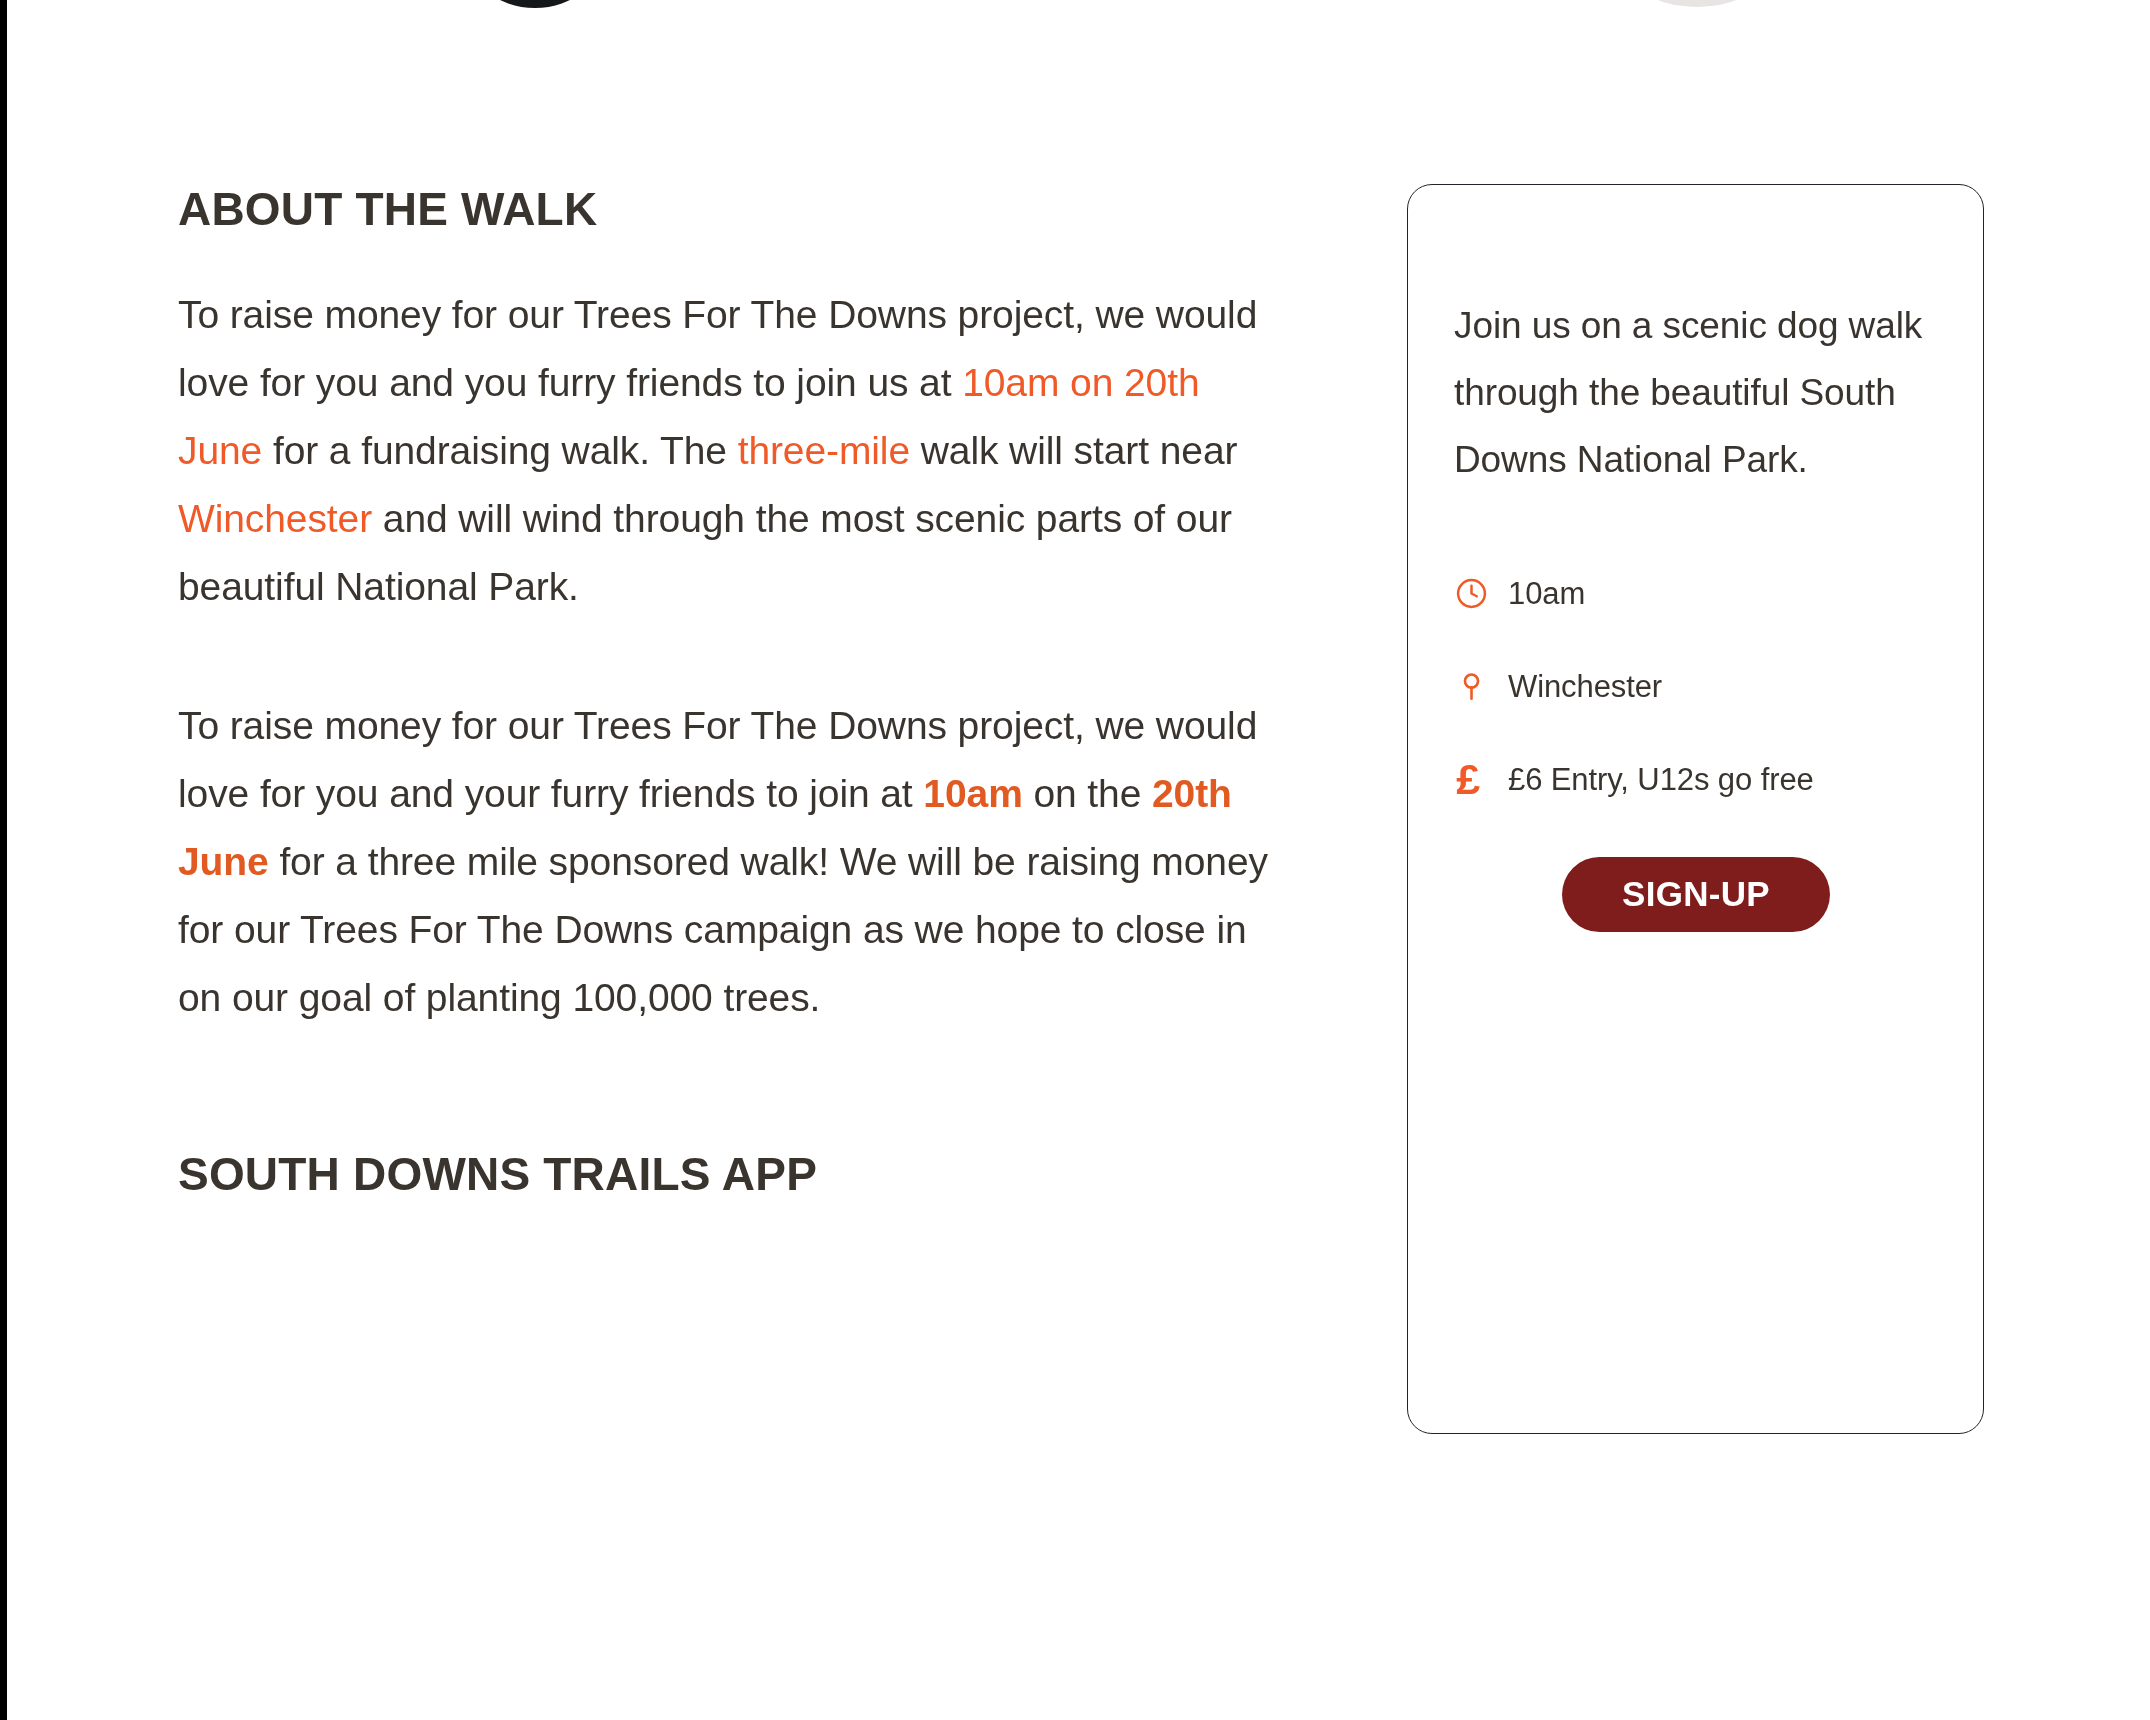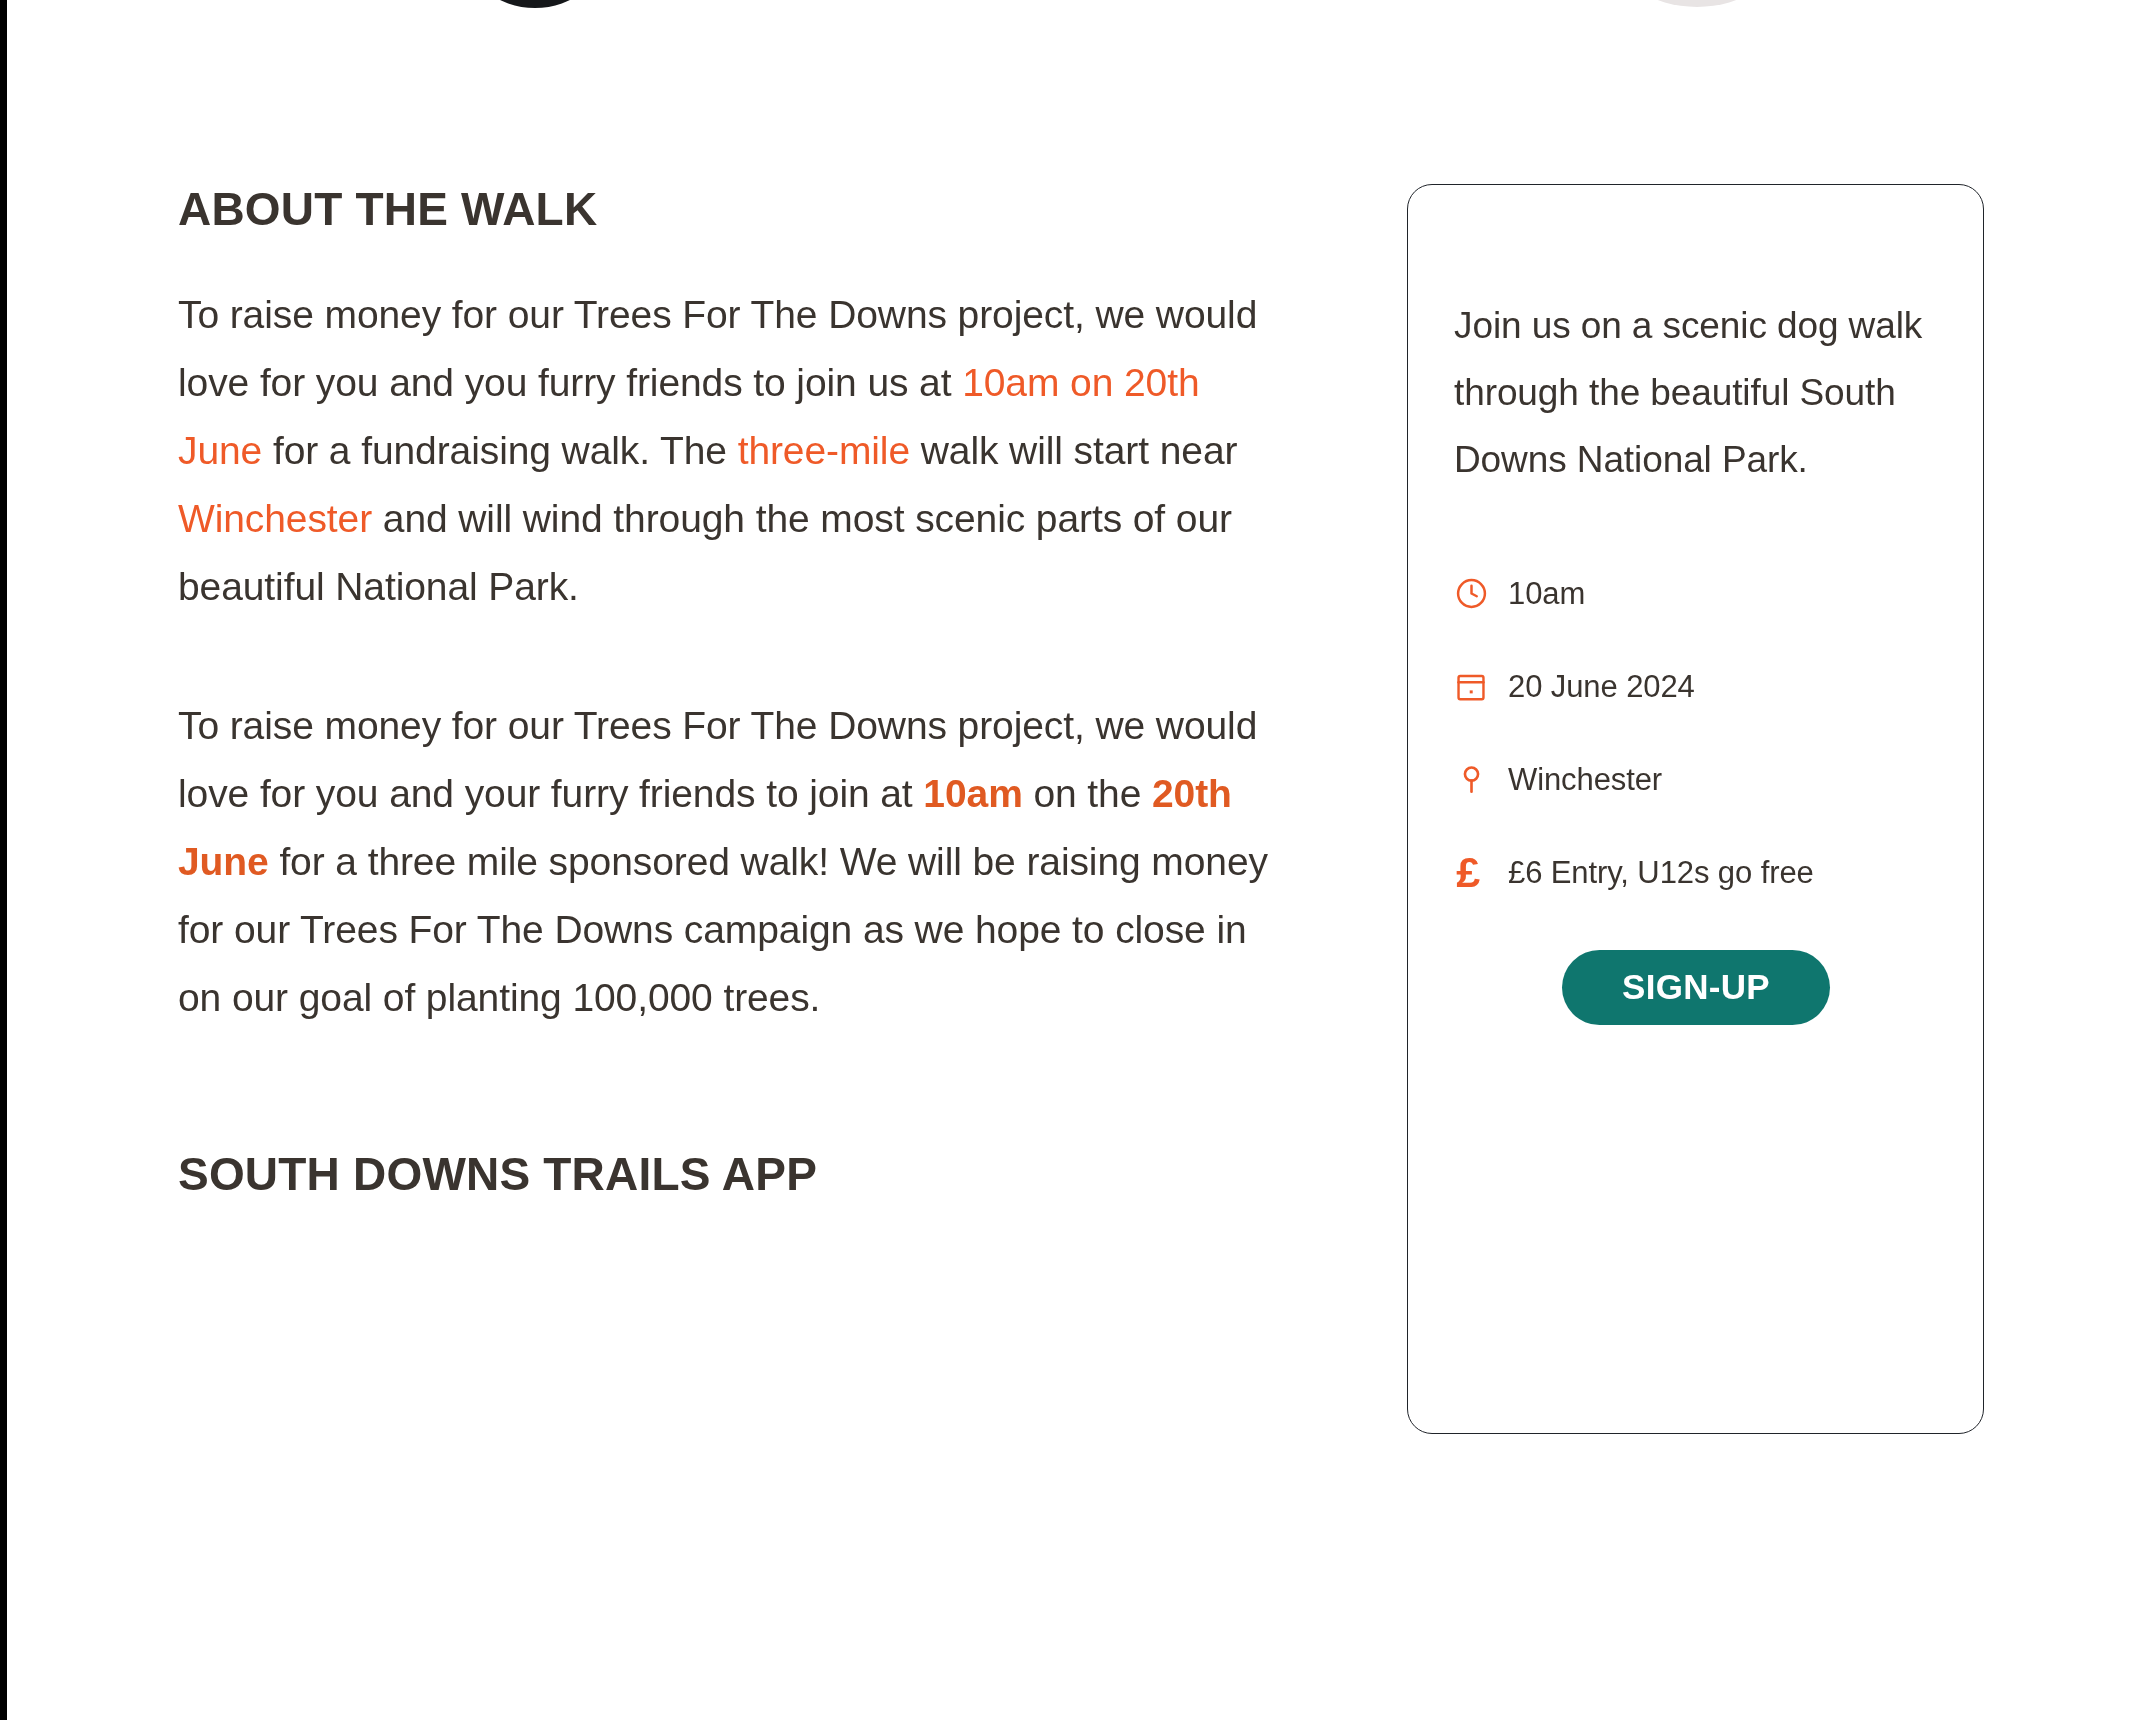--- a/index.html
+++ b/index.html
@@ -153,21 +153,21 @@
     margin-left: 2.2px;
   }
 
   .signup-wrap {
     margin-top: 31px;
     display: flex;
     justify-content: center;
   }
 
   .signup-button {
-    background: #0f766e;
+    background: #7f1d1d;
     color: #ffffff;
     border: none;
     border-radius: 560px;
     font-family: "Liberation Sans", sans-serif;
     font-size: 35px;
     font-weight: 700;
     letter-spacing: 0.3px;
     padding: 18.5px 60px 21px;
     cursor: pointer;
     line-height: 1;
@@ -217,30 +217,20 @@
       <li class="detail-row">
         <span class="detail-icon">
           <svg width="35" height="35" viewBox="0 0 24 24" fill="none" stroke="currentColor" stroke-width="1.7" stroke-linecap="round" stroke-linejoin="round">
             <circle cx="12" cy="12" r="9.2"></circle>
             <polyline points="12,6.6 12,12 15.6,13.9"></polyline>
           </svg>
         </span>
         <span class="detail-label">10am</span>
       </li>
 
-      <li class="detail-row">
-        <span class="detail-icon">
-          <svg width="34" height="34" viewBox="0 0 24 24" fill="none" stroke="currentColor" stroke-width="1.7" stroke-linecap="round" stroke-linejoin="round">
-            <rect x="3.2" y="4.2" width="17.6" height="16.4" rx="1.2"></rect>
-            <line x1="3.2" y1="8.6" x2="20.8" y2="8.6"></line>
-            <rect x="11.1" y="14.4" width="2.1" height="2.1" fill="currentColor" stroke="none"></rect>
-          </svg>
-        </span>
-        <span class="detail-label">20 June 2024</span>
-      </li>
 
       <li class="detail-row">
         <span class="detail-icon">
           <svg width="35" height="35" viewBox="0 0 24 24" fill="none" stroke="currentColor" stroke-width="1.8" stroke-linecap="round" stroke-linejoin="round">
             <circle cx="12" cy="8.3" r="4.5"></circle>
             <line x1="12" y1="12.8" x2="12" y2="20.4"></line>
           </svg>
         </span>
         <span class="detail-label">Winchester</span>
       </li>

